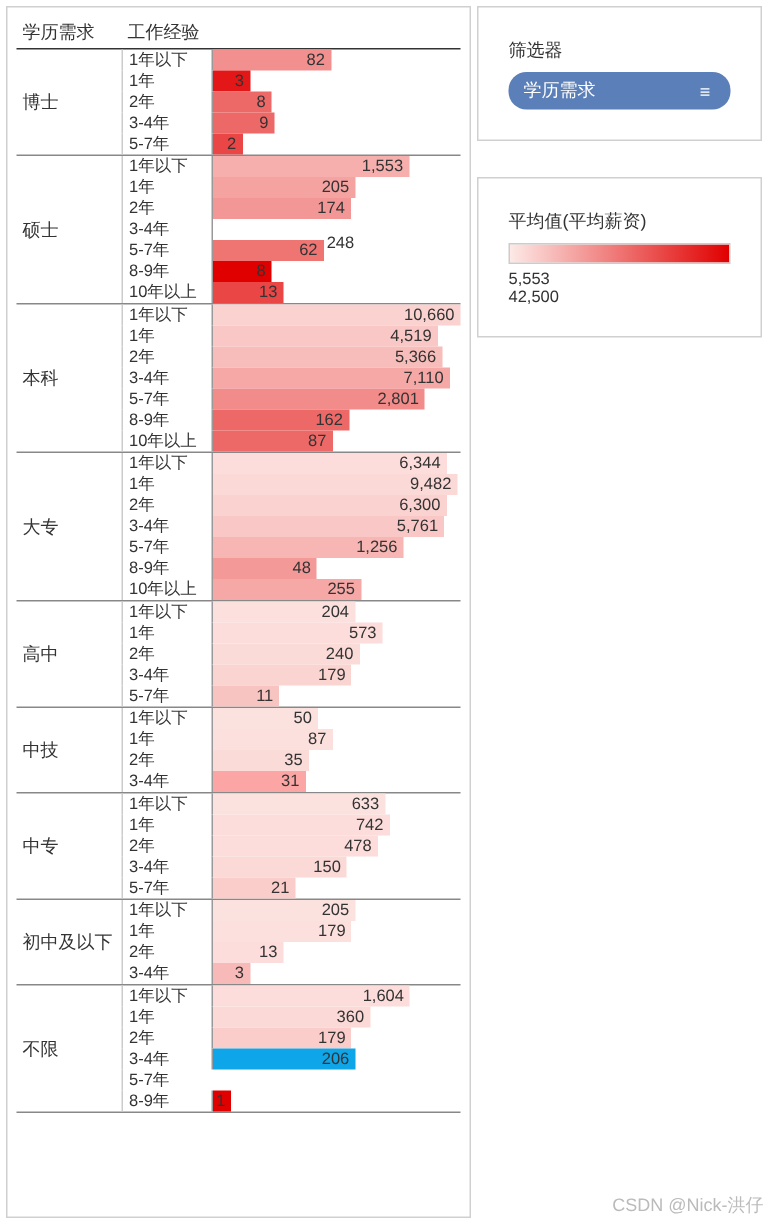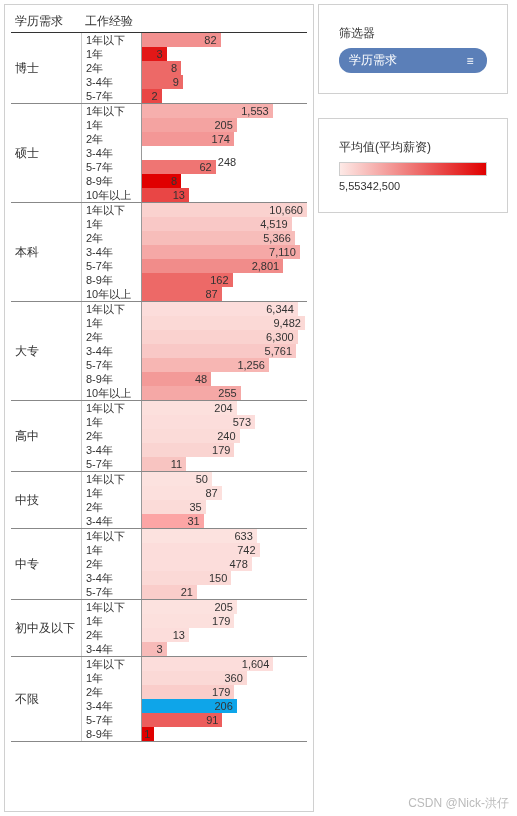--- a/index.html
+++ b/index.html
@@ -107,22 +107,23 @@
       text-align: center;
     }
     .legend-gradient {
       height: 14px;
       background: linear-gradient(to right, #fde9e6, #e00000);
       border: 1px solid #ccc;
       margin: 4px 0;
     }
     .legend-ticks {
       display: flex;
-      justify-content: flex-start;
+      justify-content: flex-end;
       font-size: 11px;
+      flex-direction: column;
     }
     .watermark {
       position: fixed;
       right: 8px;
       bottom: 4px;
       color: #bbb;
       font-size: 12px;
     }
   </style>
 </head>
@@ -478,23 +479,20 @@
               </div>
             </div>
             <div class="row">
               <div class="exp-label">3-4年</div>
               <div class="bar-cell">
                 <div class="bar" style="width: 57.4997%; background: #0ea5e9;">206</div>
               </div>
             </div>
             <div class="row">
               <div class="exp-label">5-7年</div>
-              <div class="bar-cell">
-                <div class="bar" style="width: 48.7559%; background: rgb(236, 93, 92);">91</div>
-              </div>
             </div>
             <div class="row">
               <div class="exp-label">8-9年</div>
               <div class="bar-cell">
                 <div class="bar" style="width: 7.47381%; background: rgb(224, 0, 0);">1</div>
               </div>
             </div>
           </div>
         </div>
       </div>

